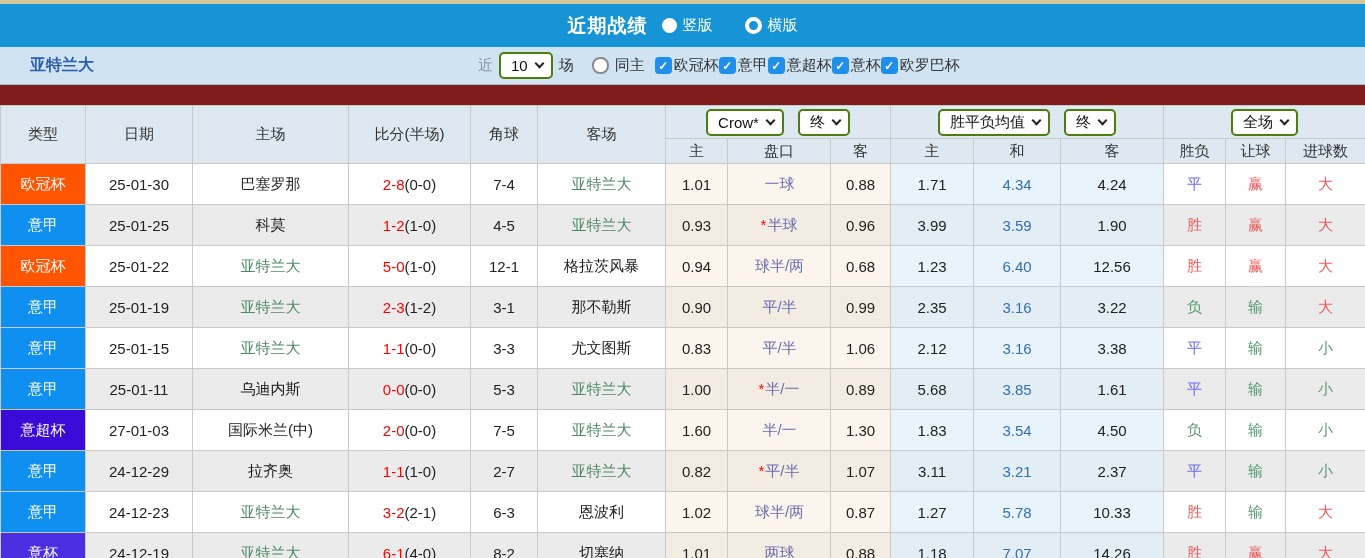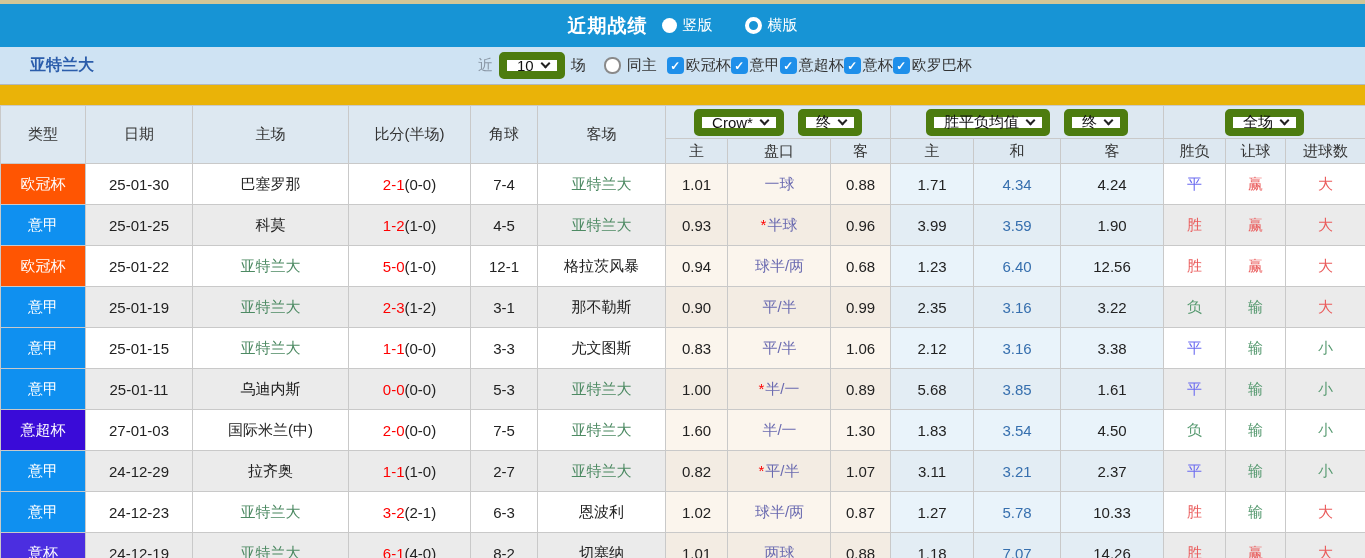--- a/index.html
+++ b/index.html
@@ -1,34 +1,34 @@
 <!DOCTYPE html>
 <html><head>
 <meta charset="utf-8">
 <style>
   * { box-sizing: border-box; margin: 0; padding: 0; }
   body { font-family: "Liberation Sans", sans-serif; background: #fff; }
-  .page { width: 1365px; height: 558px; background: #eab308; overflow: hidden; position: relative; }
+  .page { width: 1365px; height: 558px; background: #7f1d1d; overflow: hidden; position: relative; }
 
   .top-strip { height: 4px; background: #d3c697; }
 
   .title-bar { height: 43px; background: #1794d5; display: flex; align-items: center; justify-content: center; gap: 14px; }
   .title-bar .title { color: #fff; font-size: 19px; font-weight: bold; letter-spacing: 1px; }
   .radio-group { display: flex; align-items: center; gap: 32px; }
   .radio-opt { display: flex; align-items: center; gap: 6px; cursor: pointer; }
   .radio { width: 15px; height: 15px; border-radius: 50%; background: #fff; display: inline-block; }
   .radio.sel { background: #1794d5; border: 4px solid #fff; width: 17px; height: 17px; }
   .radio-opt .rlabel { color: #fff; font-size: 15px; }
 
   .filter-bar { height: 38px; background: #cfe3f3; display: flex; align-items: center; border-bottom: 1px solid #b0b8bf; }
   .team-name { margin-left: 30px; width: 300px; color: #2b5dab; font-size: 16px; font-weight: bold; }
   .filter-controls { display: flex; align-items: center; margin-left: 148px; gap: 6px; }
   .muted-label { color: #8a97a5; font-size: 15px; }
   .dark-label { color: #333; font-size: 15px; }
-  .select-box { display: inline-flex; align-items: center; background: #fff; border: 8px solid #4d7c0f; border-radius: 5px; padding: 2px 8px 2px 10px; font-size: 15px; color: #111; height: 27px; cursor: pointer; }
+  .select-box { display: inline-flex; align-items: center; background: #fff; border: 2px solid #4d7c0f; border-radius: 5px; padding: 2px 8px 2px 10px; font-size: 15px; color: #111; height: 27px; cursor: pointer; }
   .chev { width: 7px; height: 7px; border-right: 2px solid #222; border-bottom: 2px solid #222; transform: rotate(45deg); display: inline-block; margin-left: 8px; margin-top: -4px; }
   .cb { width: 17px; height: 17px; border-radius: 4px; display: inline-flex; align-items: center; justify-content: center; }
   .cb.unchecked { background: #fff; border: 2px solid #8a8a8a; border-radius: 8px; }
   .cb.checked { background: #1e8fea; }
   .cb .tick { color: #fff; font-size: 12px; font-weight: bold; line-height: 1; }
   .league-list { display: flex; align-items: center; }
   .league { display: flex; align-items: center; gap: 2px; cursor: pointer; }
   .same-home { display: flex; align-items: center; gap: 6px; margin: 0 4px 0 12px; }
 
   table { width: 1365px; border-collapse: collapse; table-layout: fixed; margin-top: 20px; }
@@ -192,21 +192,21 @@
         <th>胜负</th>
         <th>让球</th>
         <th>进球数</th>
       </tr>
     </thead>
     <tbody>
         <tr>
     <td class="type" style="background: rgb(255, 85, 2);">欧冠杯</td>
     <td>25-01-30</td>
     <td>巴塞罗那</td>
-    <td><span class="score">2-1</span><span class="half">(0-0)</span></td>
+    <td><span class="score">2-8</span><span class="half">(0-0)</span></td>
     <td>7-4</td>
     <td class="team">亚特兰大</td>
     <td class="cream">1.01</td>
     <td class="cream hcp"><span class="star"></span><span class="hval">一球</span></td>
     <td class="cream">0.88</td>
     <td class="avg">1.71</td>
     <td class="avg mid">4.34</td>
     <td class="avg">4.24</td>
     <td class="c-blue">平</td>
     <td class="c-red">赢</td>

